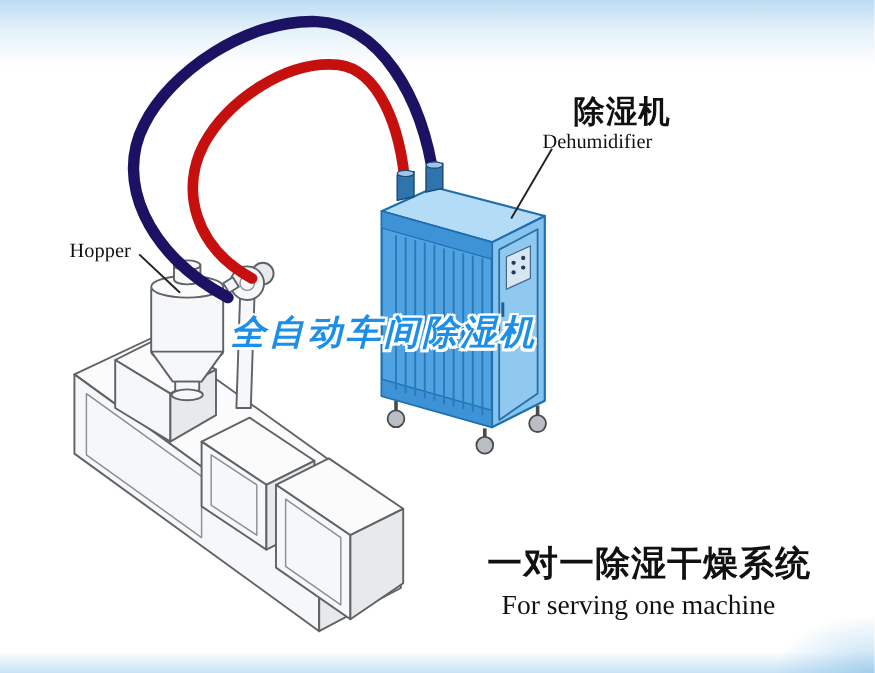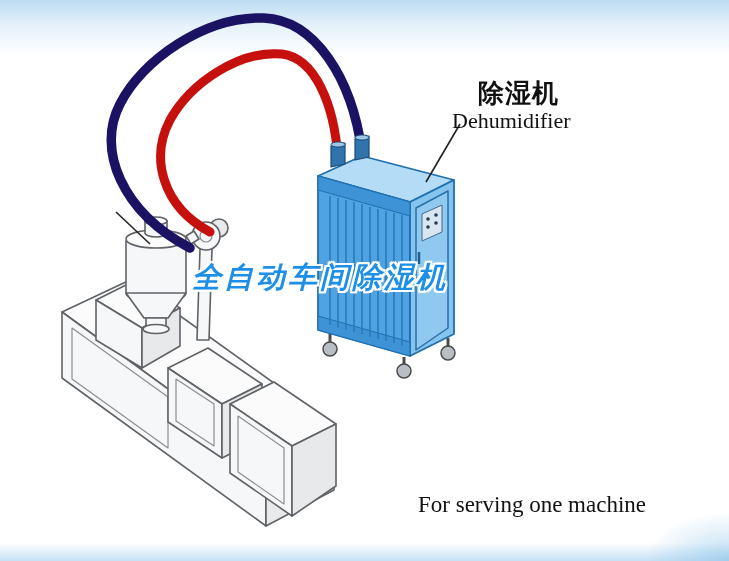--- a/index.html
+++ b/index.html
@@ -43,21 +43,21 @@
   .dh-dot{fill:#223c58;}
   .dh-stub{fill:#2f74ad;stroke:#1b4a73;stroke-width:1.2;stroke-linejoin:round;}
   .dh-stub-cap{fill:#9fc6e8;stroke:#1b4a73;stroke-width:1;}
   .wheel{fill:#b9bec4;stroke:#4a4a4a;stroke-width:1.5;}
   .wheel-stem{stroke:#4a4a4a;stroke-width:3;}
   .pointer{stroke:#222;stroke-width:1.6;}
 
   
   .lbl{position:absolute;color:var(--label-text,#111);white-space:nowrap;}
   .lbl-cn{font-weight:bold;font-size:26px;letter-spacing:1px;}
-  .lbl-en{font-family:"Liberation Serif","DejaVu Serif",serif;font-size:22px;}
+  .lbl-en{font-family:"Liberation Serif","DejaVu Serif",serif;font-size:17px;}
   .hopper-cn{left:50px;top:166px;}
   .hopper-en{left:58px;top:199px;}
   .dehum-cn{left:478px;top:76px;}
   .dehum-en{left:452px;top:108px;}
   .center-title{
     left:192px;top:258px;
     font-size:29px;font-weight:bold;font-style:italic;
     letter-spacing:3px;color:var(--center-title,#1e8fe8);
     text-shadow:-2px -2px 0 #fff,2px -2px 0 #fff,-2px 2px 0 #fff,2px 2px 0 #fff,
                 -2px 0 0 #fff,2px 0 0 #fff,0 -2px 0 #fff,0 2px 0 #fff;
@@ -153,23 +153,25 @@
       <polygon class="dh-stub" points="331,146 345,143 345,164 331,167"></polygon>
       <ellipse class="dh-stub-cap" cx="338" cy="144.5" rx="7" ry="2.6"></ellipse>
       <polygon class="dh-stub" points="355,139 369,136 369,157 355,160"></polygon>
       <ellipse class="dh-stub-cap" cx="362" cy="137.5" rx="7" ry="2.6"></ellipse>
     </g>
 
     <line class="pointer" x1="116" y1="212" x2="150" y2="244"></line>
     <line class="pointer" x1="460" y1="124" x2="426" y2="182"></line>
   </svg>
 
+  <div class="lbl lbl-en hopper-en">Hopper</div>
 
   <div class="lbl lbl-cn dehum-cn">除湿机</div>
   <div class="lbl lbl-en dehum-en">Dehumidifier</div>
 
   <div class="lbl center-title">全自动车间除湿机</div>
 
+  <div class="lbl bottom-cn">一对一除湿干燥系统</div>
   <div class="lbl lbl-en bottom-en">For serving one machine</div>
 
   <div class="bg-bottom"></div>
   <div class="bg-corner"></div>
 </div>
 
 </body></html>

